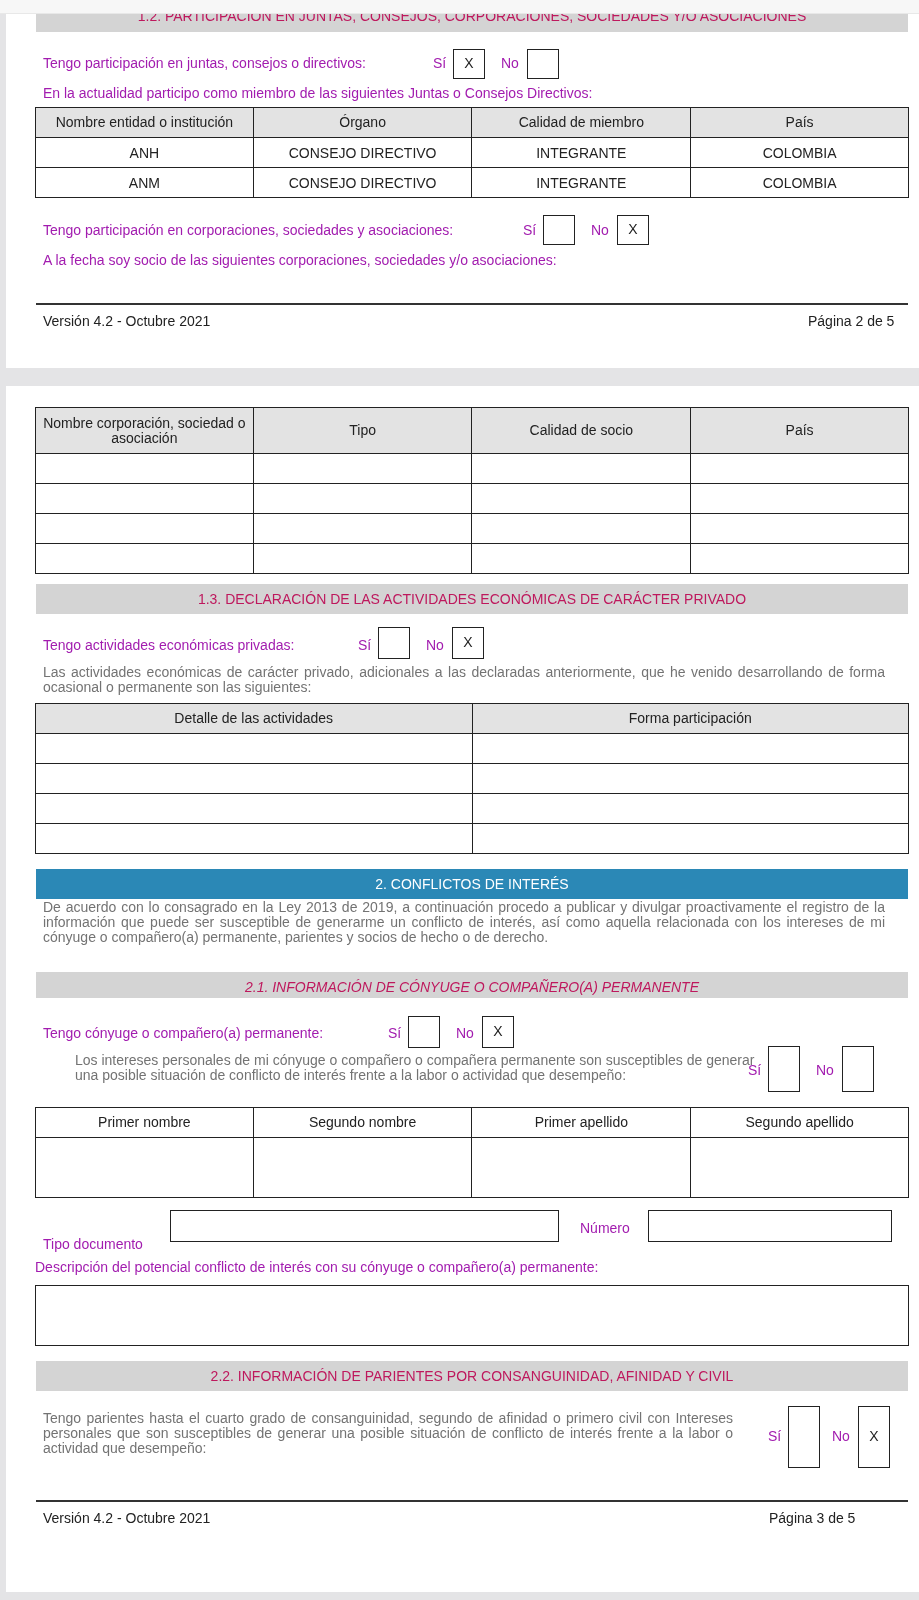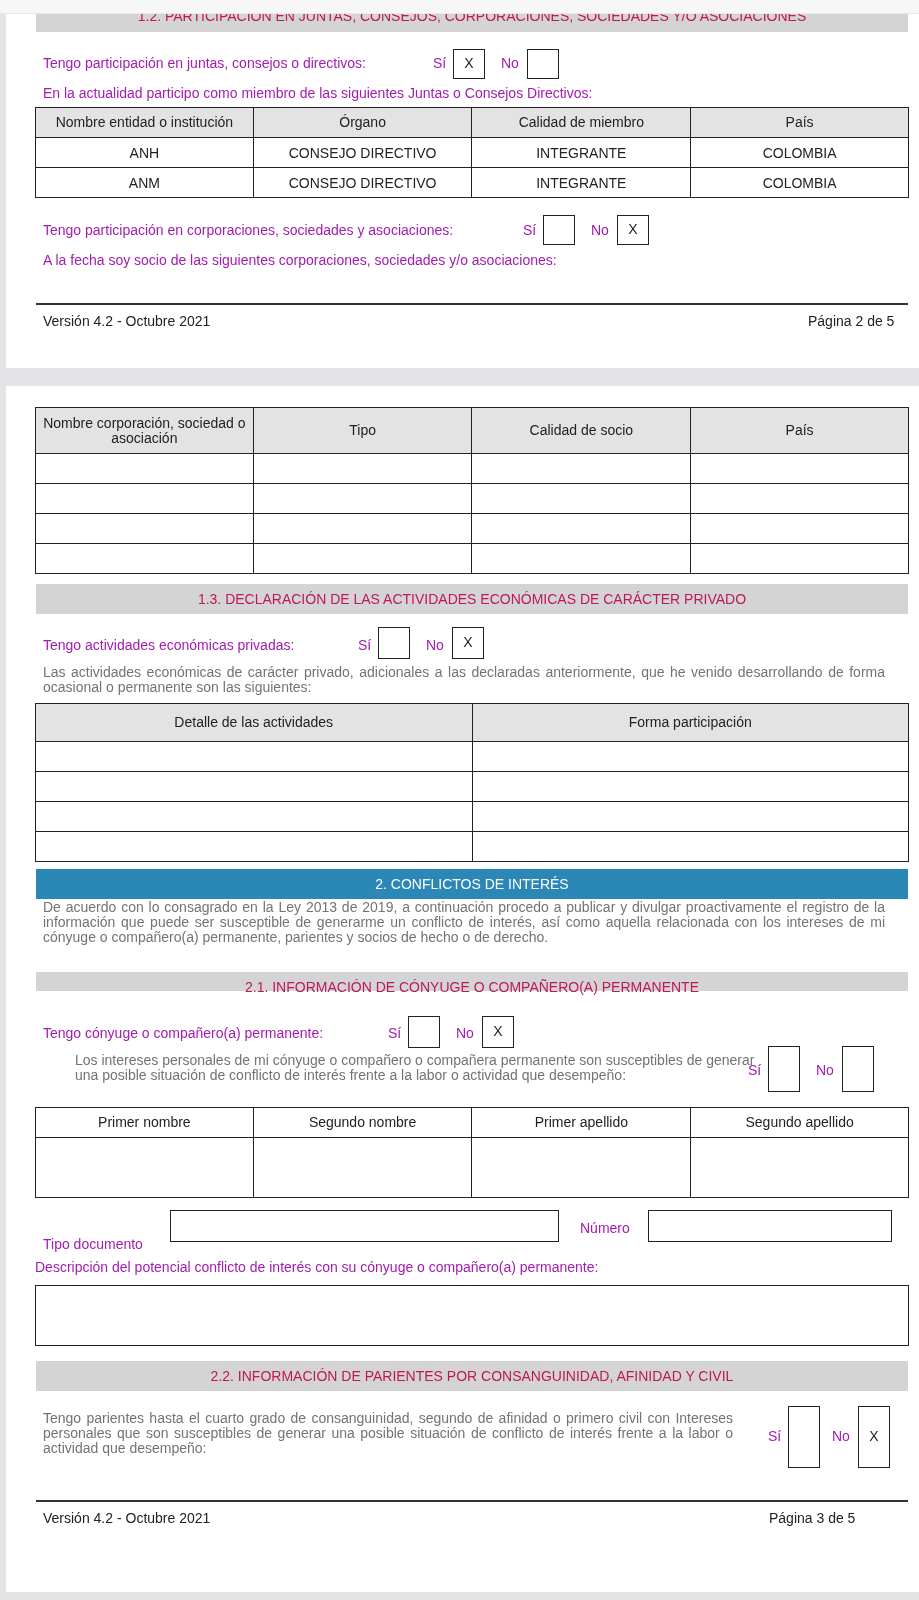--- a/index.html
+++ b/index.html
@@ -114,21 +114,21 @@
   <div class="txt" style="left:37px;top:251px;">Tengo actividades económicas privadas:</div>
   <div class="txt" style="left:352px;top:251px;">Sí</div>
   <div class="box" style="left:372px;top:241px;width:32px;height:32px;line-height:29px;"></div>
   <div class="txt" style="left:420px;top:251px;">No</div>
   <div class="box" style="left:446px;top:241px;width:32px;height:32px;line-height:29px;">X</div>
 
   <div class="para" style="left:37px;top:279px;width:842px;">Las actividades económicas de carácter privado, adicionales a las declaradas anteriormente, que he venido desarrollando de forma ocasional o permanente son las siguientes:</div>
 
   <table class="grid" style="left:29px;top:317px;width:874px;">
     <tbody>
-        <tr style="height:38px;border-radius:11px;">
+        <tr style="height:30px;border-radius:11px;">
       <th style="width:427px;">Detalle de las actividades</th>
       <th style="width:427px;">Forma participación</th>
     </tr>
     <tr style="height:30px;">
       <td></td>
       <td></td>
     </tr>
     <tr style="height:30px;">
       <td></td>
       <td></td>
@@ -140,21 +140,21 @@
     <tr style="height:30px;">
       <td></td>
       <td></td>
     </tr>
   </tbody>
     </table>
 
   <div class="sec-bar blue" style="top:483px;height:30px;line-height:30px;">2. CONFLICTOS DE INTERÉS</div>
   <div class="para" style="left:37px;top:514px;width:842px;">De acuerdo con lo consagrado en la Ley 2013 de 2019, a continuación procedo a publicar y divulgar proactivamente el registro de la información que puede ser susceptible de generarme un conflicto de interés, así como aquella relacionada con los intereses de mi cónyuge o compañero(a) permanente, parientes y socios de hecho o de derecho.</div>
 
-  <div class="sec-bar" style="top:586px;height:19px;line-height:30px;">2.1. INFORMACIÓN DE CÓNYUGE O COMPAÑERO(A) PERMANENTE</div>
+  <div class="sec-bar" style="top:586px;height:26px;line-height:30px;font-style:italic;">2.1. INFORMACIÓN DE CÓNYUGE O COMPAÑERO(A) PERMANENTE</div>
 
   <div class="txt" style="left:37px;top:639px;">Tengo cónyuge o compañero(a) permanente:</div>
   <div class="txt" style="left:382px;top:639px;">Sí</div>
   <div class="box" style="left:402px;top:630px;width:32px;height:32px;line-height:29px;"></div>
   <div class="txt" style="left:450px;top:639px;">No</div>
   <div class="box" style="left:476px;top:630px;width:32px;height:32px;line-height:29px;">X</div>
 
   <div class="para" style="left:37px;top:667px;width:690px;text-align:left;margin-left:32px;">Los intereses personales de mi cónyuge o compañero o compañera permanente son susceptibles de generar una posible situación de conflicto de interés frente a la labor o actividad que desempeño:</div>
   <div class="txt" style="left:742px;top:676px;">Sí</div>
   <div class="box" style="left:762px;top:660px;width:32px;height:46px;line-height:43px;"></div>

